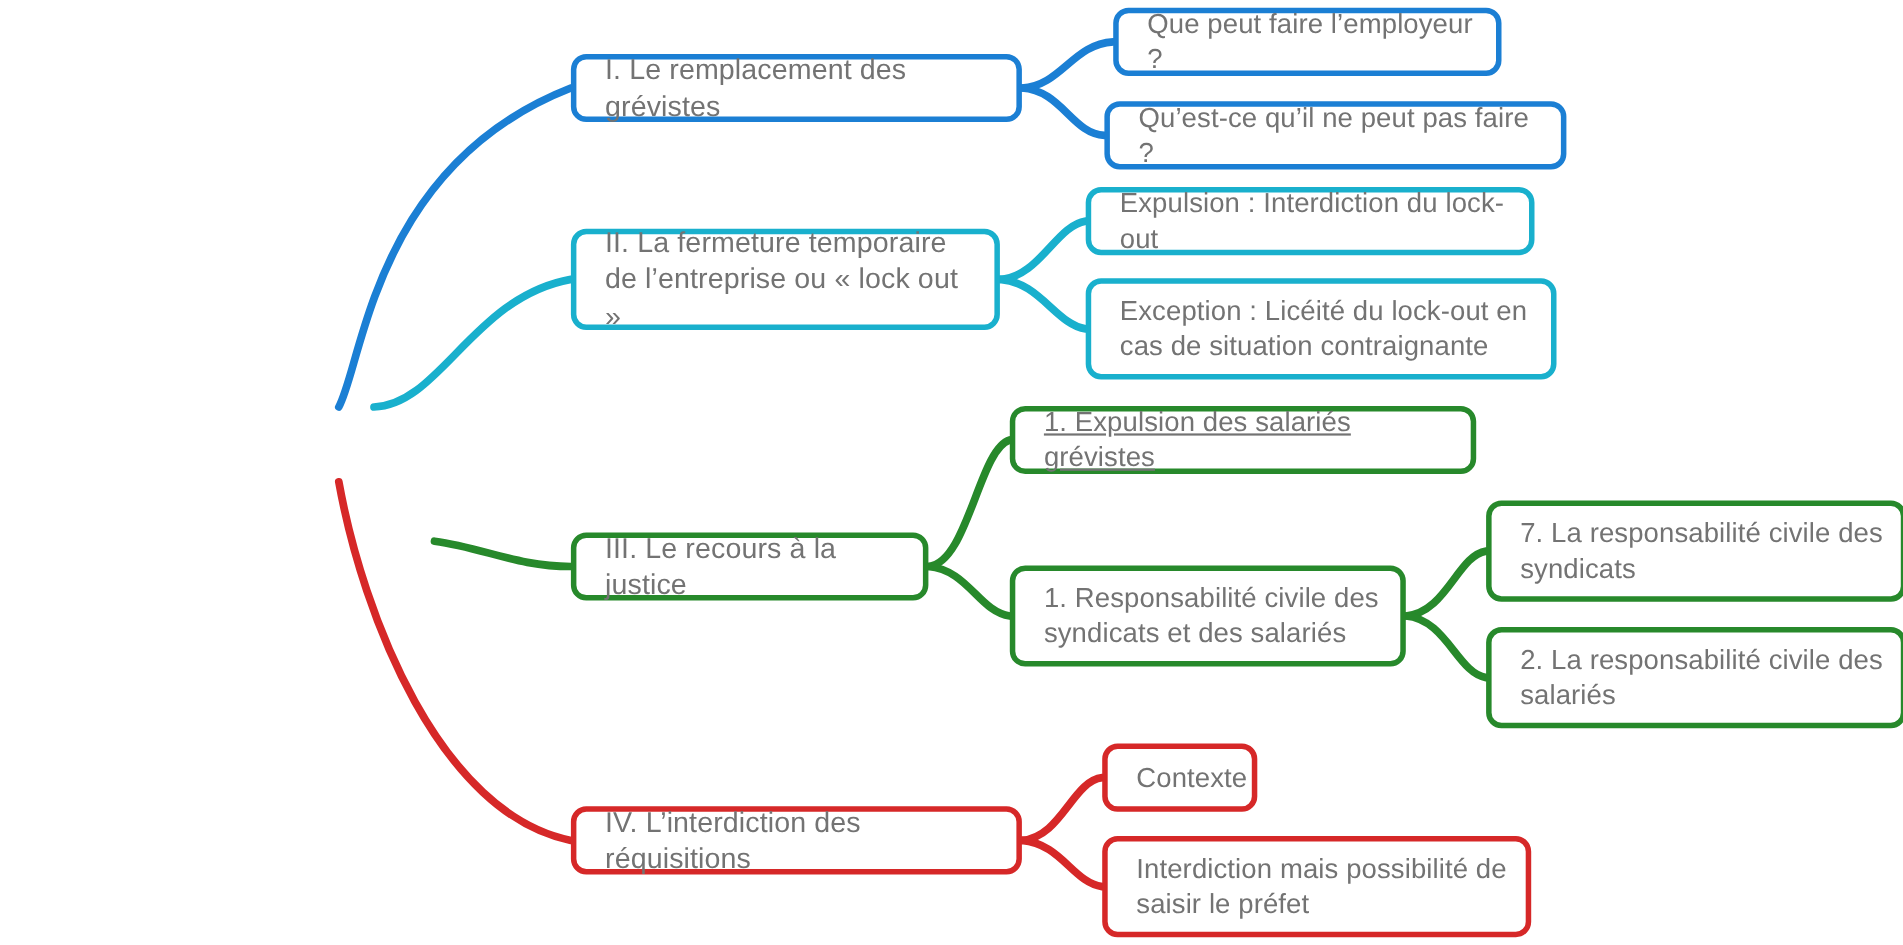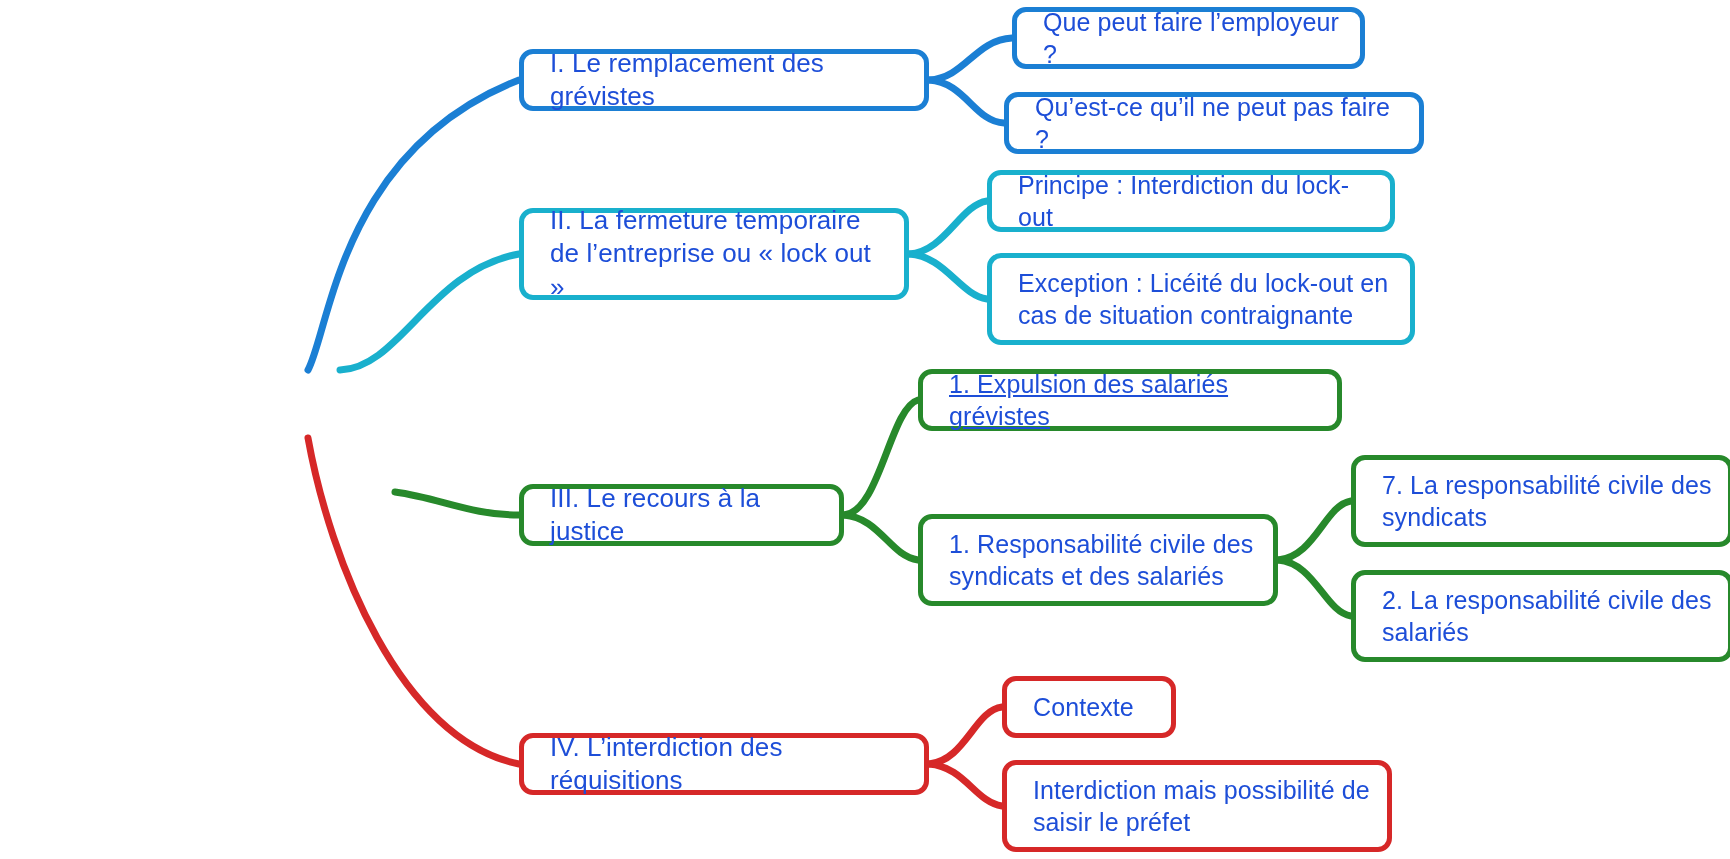--- a/index.html
+++ b/index.html
@@ -25,21 +25,21 @@
     height: 859px;
     pointer-events: none;
   }
   .node {
     position: absolute;
     box-sizing: border-box;
     display: flex;
     align-items: center;
     border-style: solid;
     background: #ffffff;
-    color: #1d4ed8;
+    color: #737373;
     font-size: 25px;
     line-height: 1.28;
     letter-spacing: 0.1px;
   }
   .node span {
     display: block;
     width: 100%;
   }
   .root-label {
     position: absolute;
@@ -81,21 +81,21 @@
       <div class="node" style="left: 1012px; top: 7px; width: 353px; height: 62px; border-width: 5px; border-color: rgb(27, 127, 212); border-radius: 14px; padding-left: 26px; padding-right: 14px;">
         <span>Que peut faire l’employeur ?</span>
       </div>
       <div class="node" style="left: 1004px; top: 92px; width: 420px; height: 62px; border-width: 5px; border-color: rgb(27, 127, 212); border-radius: 14px; padding-left: 26px; padding-right: 14px;">
         <span>Qu’est-ce qu’il ne peut pas faire ?</span>
       </div>
       <div class="node lvl1" style="left: 519px; top: 208px; width: 390px; height: 92px; border-width: 5px; border-color: rgb(25, 176, 205); border-radius: 14px; padding-left: 26px; padding-right: 14px;">
         <span>II.   La fermeture temporaire de l’entreprise ou « lock out »</span>
       </div>
       <div class="node" style="left: 987px; top: 170px; width: 408px; height: 62px; border-width: 5px; border-color: rgb(25, 176, 205); border-radius: 14px; padding-left: 26px; padding-right: 14px;">
-        <span>Principe : Interdiction du lock-out</span>
+        <span>Expulsion : Interdiction du lock-out</span>
       </div>
       <div class="node" style="left: 987px; top: 253px; width: 428px; height: 92px; border-width: 5px; border-color: rgb(25, 176, 205); border-radius: 14px; padding-left: 26px; padding-right: 14px;">
         <span>Exception : Licéité du lock-out en cas de situation contraignante</span>
       </div>
       <div class="node lvl1" style="left: 519px; top: 484px; width: 325px; height: 62px; border-width: 5px; border-color: rgb(39, 137, 43); border-radius: 14px; padding-left: 26px; padding-right: 14px;">
         <span>III. Le recours à la justice</span>
       </div>
       <div class="node" style="left: 918px; top: 369px; width: 424px; height: 62px; border-width: 5px; border-color: rgb(39, 137, 43); border-radius: 14px; padding-left: 26px; padding-right: 14px; text-decoration: underline;">
         <span>1. Expulsion des salariés grévistes</span>
       </div>
@@ -104,20 +104,20 @@
       </div>
       <div class="node" style="left: 1351px; top: 455px; width: 382px; height: 92px; border-width: 5px; border-color: rgb(39, 137, 43); border-radius: 14px; padding-left: 26px; padding-right: 14px;">
         <span>7. La responsabilité civile des syndicats</span>
       </div>
       <div class="node" style="left: 1351px; top: 570px; width: 382px; height: 92px; border-width: 5px; border-color: rgb(39, 137, 43); border-radius: 14px; padding-left: 26px; padding-right: 14px;">
         <span>2. La responsabilité civile des salariés</span>
       </div>
       <div class="node lvl1" style="left: 519px; top: 733px; width: 410px; height: 62px; border-width: 5px; border-color: rgb(214, 40, 40); border-radius: 14px; padding-left: 26px; padding-right: 14px;">
         <span>IV.  L’interdiction des réquisitions</span>
       </div>
-      <div class="node" style="left: 1002px; top: 676px; width: 174px; height: 62px; border-width: 5px; border-color: rgb(214, 40, 40); border-radius: 14px; padding-left: 26px; padding-right: 14px; align-items: center;">
+      <div class="node" style="left: 1002px; top: 676px; width: 141px; height: 62px; border-width: 5px; border-color: rgb(214, 40, 40); border-radius: 14px; padding-left: 26px; padding-right: 14px; align-items: center;">
         <span>Contexte</span>
       </div>
       <div class="node" style="left: 1002px; top: 760px; width: 390px; height: 92px; border-width: 5px; border-color: rgb(214, 40, 40); border-radius: 14px; padding-left: 26px; padding-right: 14px;">
         <span>Interdiction mais possibilité de saisir le préfet</span>
       </div>
     </div>
 </div>
 
 </body></html>

